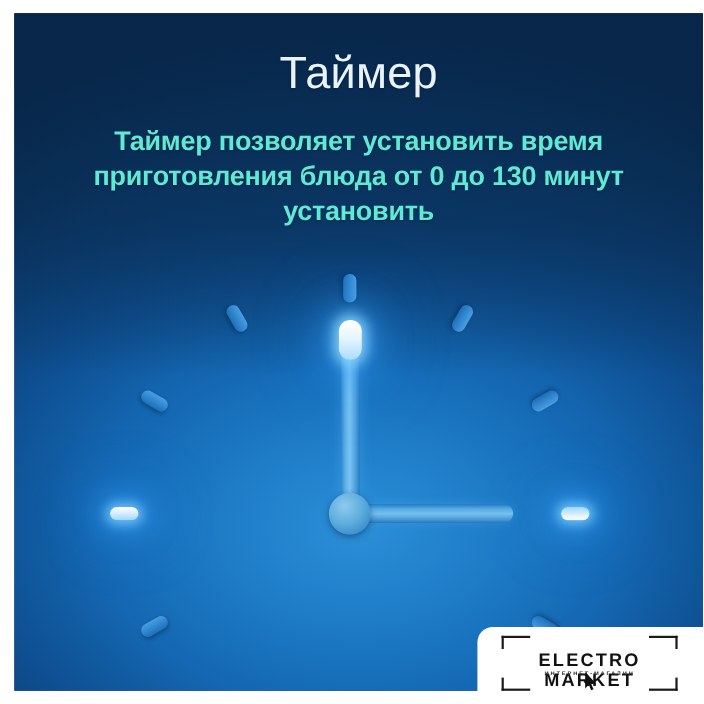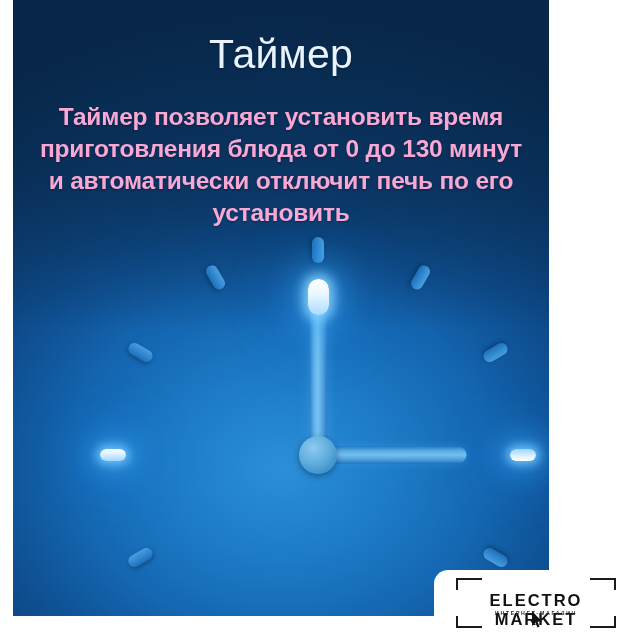--- a/index.html
+++ b/index.html
@@ -19,22 +19,22 @@
     width: 640px;
     height: 640px;
     background: #ffffff;
     overflow: hidden;
   }
 
   
   #poster {
     position: absolute;
     left: 13px;
-    top: 0;
-    width: 536px;
+    top: 12px;
+    width: 626px;
     height: 616px;
     overflow: hidden;
     background: #0c3a66;
   }
 
   
   .bg-base {
     position: absolute;
     inset: 0;
     background:
@@ -80,21 +80,21 @@
     line-height: 1.0;
     color: #e9f3fc;
     letter-spacing: 0.2px;
     margin: 0 0 26px 0;
     text-shadow: 0 1px 2px rgba(2,18,40,0.45);
   }
   .poster-body {
     font-size: 24.5px;
     font-weight: bold;
     line-height: 1.30;
-    color: #f9a8d4;
+    color: #5eead4;
     margin: 7px auto;
     width: 500px;
     letter-spacing: -0.2px;
     text-shadow: 0 1px 2px rgba(2,18,40,0.40);
   }
   .poster-body .ln { display: block; white-space: nowrap; }
 
   
   #clock {
     position: absolute;
@@ -270,21 +270,20 @@
       </div>
 
       <div class="hub"></div>
     </div>
 
     <div class="text-wrap">
       <div class="poster-title">Таймер</div>
       <div class="poster-body">
         <span class="ln">Таймер позволяет установить время</span>
         <span class="ln">приготовления блюда от 0 до 130 минут</span>
-        <span class="ln">и автоматически отключит печь по его</span>
         <span class="ln">установить</span>
       </div>
     </div>
 
   </div>
 
   <div id="logo">
     <div class="logo-inner">
       <div class="bracket">
         <i class="tl-h"></i>

